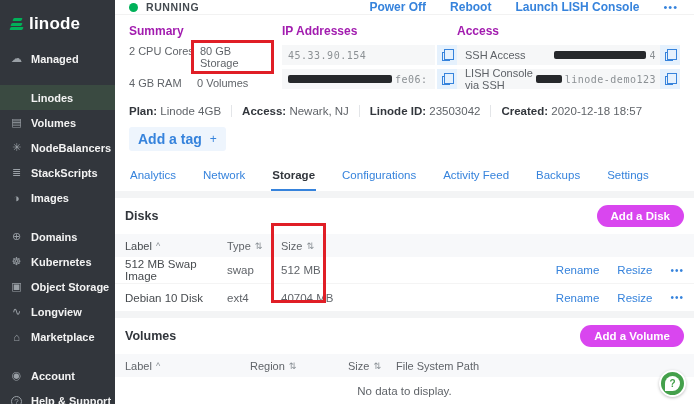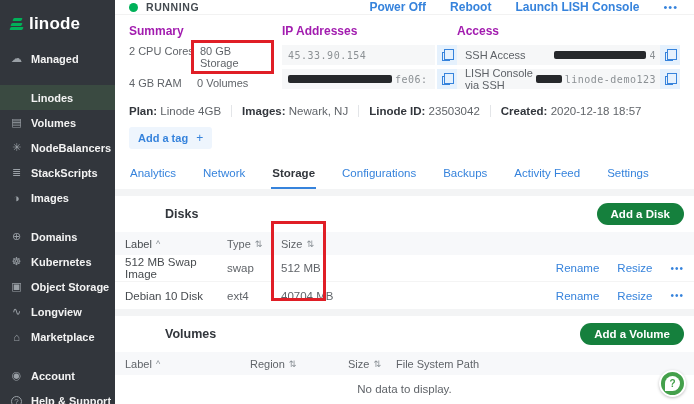--- a/index.html
+++ b/index.html
@@ -56,33 +56,33 @@
 
   
   .plan-row { display:flex; align-items:center; gap:10px; padding:6px 14px 4px 14px; background:#fff; font-size:11.5px; }
   .plan-item b { color:#32363c; font-weight:bold; }
   .plan-item span { color:#606469; }
   .vsep { width:1px; height:12px; background:#e3e5e8; }
 
   
   .tag-row { padding:6px 14px 10px 14px; background:#fff; }
   .tag-chip { display:inline-flex; align-items:center; gap:8px; background:#eef5fd; border-radius:3px; padding:4px 9px; cursor:pointer; }
-  .tag-chip .tl { color:#3683dc; font-size:11px; font-weight:bold; }
+  .tag-chip .tl { color:#3683dc; font-size:14px; font-weight:bold; }
   .tag-chip .tp { color:#3683dc; font-size:12px; }
 
   
   .tabbar { display:flex; gap:25px; padding:2px 14px 0 14px; background:#fff; margin-bottom:7px; }
   .tab { font-size:11.5px; color:#3683dc; padding:6px 1px 8px 1px; cursor:pointer; border-bottom:2px solid transparent; }
   .tab.active { color:#32363c; font-weight:bold; border-bottom:2px solid #3683dc; }
 
   
   .table-card { background:#fff; margin-bottom:7px; position:relative; }
   .tc-head { display:flex; align-items:center; justify-content:space-between; padding:7px 10px 7px 10px; }
-  .tc-title { font-size:12.5px; font-weight:bold; color:#32363c;margin-left:40px; }
-  .btn-blue { background:#15803d; color:#fff; font-size:11.5px; font-weight:bold; border:none; border-radius:11px; padding:5px 14px; cursor:pointer; }
+  .tc-title { font-size:12.5px; font-weight:bold; color:#32363c; }
+  .btn-blue { background:#d946ef; color:#fff; font-size:11.5px; font-weight:bold; border:none; border-radius:11px; padding:5px 14px; cursor:pointer; }
   .thead { display:flex; align-items:center; background:#f7f8fa; height:23px; padding:0 10px; font-size:11px; color:#606469; }
   .th { display:flex; align-items:center; gap:4px; cursor:pointer; }
   .sort { font-size:9px; color:#888f94; }
   .trow { display:flex; align-items:center; height:27px; padding:0 10px; border-bottom:1px solid #f4f4f4; font-size:11.5px; }
   .col-label { width:102px; color:#474b4f; }
   .col-type { width:54px; color:#606469; }
   .col-size { width:120px; color:#606469; }
   .col-flex { flex:1; }
   .row-actions { display:flex; align-items:center; gap:18px; }
   .r-link { color:#3683dc; font-size:11.5px; cursor:pointer; }
@@ -244,41 +244,41 @@
           <div class="copy-btn">
               <span class="copy-glyph"></span>
             </div>
         </div>
       </div>
     </div>
 
     <div class="plan-row">
       <span class="plan-item"><b>Plan:</b> <span>Linode 4GB</span></span>
       <span class="vsep"></span>
-      <span class="plan-item"><b>Images:</b> <span>Newark, NJ</span></span>
+      <span class="plan-item"><b>Access:</b> <span>Newark, NJ</span></span>
       <span class="vsep"></span>
       <span class="plan-item"><b>Linode ID:</b> <span>23503042</span></span>
       <span class="vsep"></span>
       <span class="plan-item"><b>Created:</b> <span>2020-12-18 18:57</span></span>
     </div>
 
     <div class="tag-row">
       <span class="tag-chip">
         <span class="tl">Add a tag</span>
         <span class="tp">+</span>
       </span>
     </div>
 
     <div class="tabbar">
       <span class="tab">Analytics</span>
       <span class="tab">Network</span>
       <span class="tab active">Storage</span>
       <span class="tab">Configurations</span>
+      <span class="tab">Activity Feed</span>
       <span class="tab">Backups</span>
-      <span class="tab">Activity Feed</span>
       <span class="tab">Settings</span>
     </div>
 
     <div class="table-card">
       <div class="tc-head">
         <span class="tc-title">Disks</span>
         <button class="btn-blue">Add a Disk</button>
       </div>
       <div class="thead">
         <span class="th col-label">

